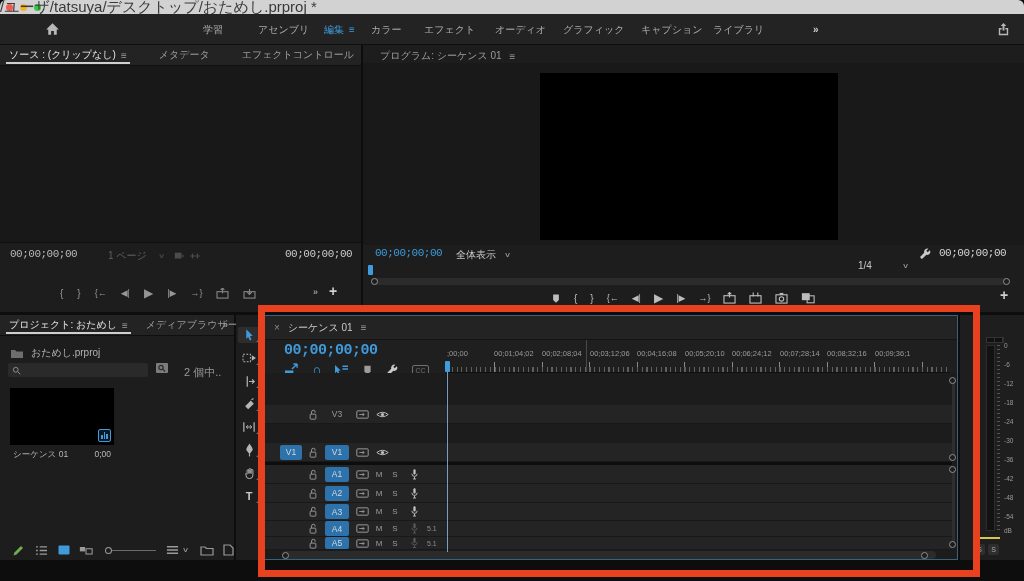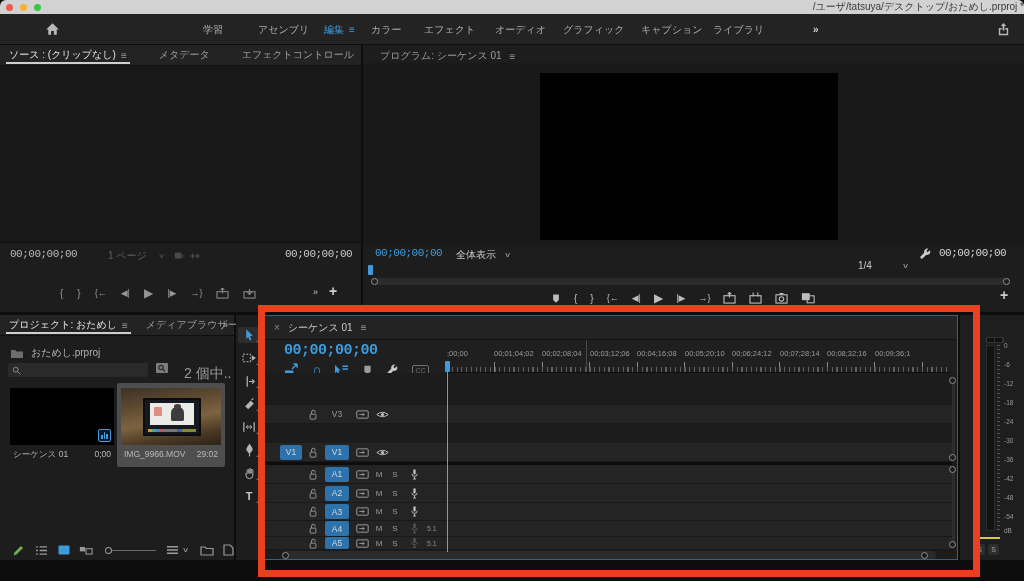--- a/index.html
+++ b/index.html
@@ -7,21 +7,21 @@
 .abs{position:absolute}
 .stage{position:relative;width:1024px;height:581px;background:#0d0d0d}
 .tc{font-family:Liberation Mono, monospace;letter-spacing:-0.5px}
 .ic{display:inline-flex;align-items:center;justify-content:center}
 svg{display:block}
 
 
 .titlebar{left:0;top:0;width:1024px;height:14px;background:#d3d2d3;border-radius:6px 6px 0 0;display:flex;align-items:center}
 .lights{display:flex;gap:7px;margin-left:6px}
 .light{width:7px;height:7px;border-radius:50%}
-.win-title{position:absolute;left:0;right:0;text-align:right;font-size:10px;color:#3a3a3a;line-height:14px}
+.win-title{position:absolute;left:0;right:0;text-align:left;font-size:15px;color:#3a3a3a;line-height:14px}
 
 
 .appheader{left:0;top:14px;width:1024px;height:31px;background:#232323;border-bottom:1px solid #0e0e0e}
 .ws-tab{position:absolute;top:0;height:31px;display:flex;align-items:center;font-size:10px;color:#adadad;gap:5px}
 .ws-tab.active{color:var(--accent-blue)}
 .menu-glyph{font-size:10px;color:#9a9a9a}
 .ws-tab.active .menu-glyph{color:var(--accent-blue)}
 
 
 .panel{background:#1d1d1d}
@@ -48,21 +48,21 @@
 .t-ic{font-size:10px;color:#bdbdbd;white-space:nowrap}
 .t-ic.small{font-size:9px}
 .src-dim .t-ic{color:#969696}
 
 
 .proj-panel{left:0;top:315px;width:234px;height:245px}
 .proj-row{display:flex;align-items:center;gap:7px;padding-left:10px;height:22px}
 .proj-file{font-size:10px;color:#b3b3b3}
 .searchbox{position:absolute;left:8px;top:48px;width:140px;height:14px;background:#2a2a2a;border-radius:2px;display:flex;align-items:center;padding-left:4px;gap:3px}
 .searchbox input{background:transparent;border:0;outline:0;color:#ccc;font-size:9px;width:115px}
-.count{position:absolute;top:50px;font-size:14px;color:#9a9a9a}
+.count{position:absolute;top:50px;font-size:11px;color:#9a9a9a}
 .clip{position:absolute;top:68px;height:84px}
 .clip .thumb{position:absolute;left:0;top:5px;width:100%;height:57px;background:#000;overflow:hidden}
 .clip .meta{position:absolute;left:0;right:0;top:66px;display:flex;justify-content:space-between;font-size:8.5px;color:#b8b8b8;padding:0 3px}
 .clip.selected{background:#4e4e4e;border-radius:2px}
 .seq-badge{position:absolute;right:3px;bottom:3px;width:13px;height:13px;border:1px solid var(--accent-blue);border-radius:2px;display:flex;align-items:flex-end;justify-content:center;gap:1px;padding:2px;background:rgba(20,40,60,.6)}
 .seq-badge i{display:block;width:2px;background:var(--accent-blue)}
 .proj-tools{position:absolute;left:0;bottom:2px;width:100%;height:16px;display:flex;align-items:center}
 .zoom-line{height:1px;background:#6a6a6a;width:44px}
 .knob{width:7px;height:7px;border-radius:50%;border:1.5px solid #9a9a9a;background:#1d1d1d}
 
@@ -362,38 +362,20 @@
             <i style="height:4px"></i>
             <i style="height:7px"></i>
             <i style="height:5px"></i>
           </div>
       </div>
       <div class="meta">
           <span>シーケンス 01</span>
           <span>0;00</span>
         </div>
     </div>
-    <div class="clip selected" style="left:117px;width:108px">
-      <div class="thumb" style="left:4px;width:100px">
-        <div class="photo">
-          <div class="monitor">
-              <div class="screen">
-                <div class="redmark"></div>
-                <div class="person"></div>
-                <div class="head"></div>
-              </div>
-              <div class="taskbar"></div>
-            </div>
-        </div>
-      </div>
-      <div class="meta" style="left:4px;right:4px">
-          <span>IMG_9966.MOV</span>
-          <span>29:02</span>
-        </div>
-    </div>
 
     <div class="proj-tools">
       <span class="ic" style="margin-left:12px">
           <svg width="13" height="13" viewBox="0 0 16 16">
             <path d="M2 14 L3 10.5 L11 2.5 L13.5 5 L5.5 13 Z" fill="var(--pen-green)"></path>
           </svg>
         </span>
       <span class="ic" style="margin-left:10px">
           <svg width="13" height="11" viewBox="0 0 14 12">
             <path d="M1 2 H3 M5 2 H13 M1 6 H3 M5 6 H13 M1 10 H3 M5 10 H13" stroke="#9a9a9a" stroke-width="1.5"></path>

